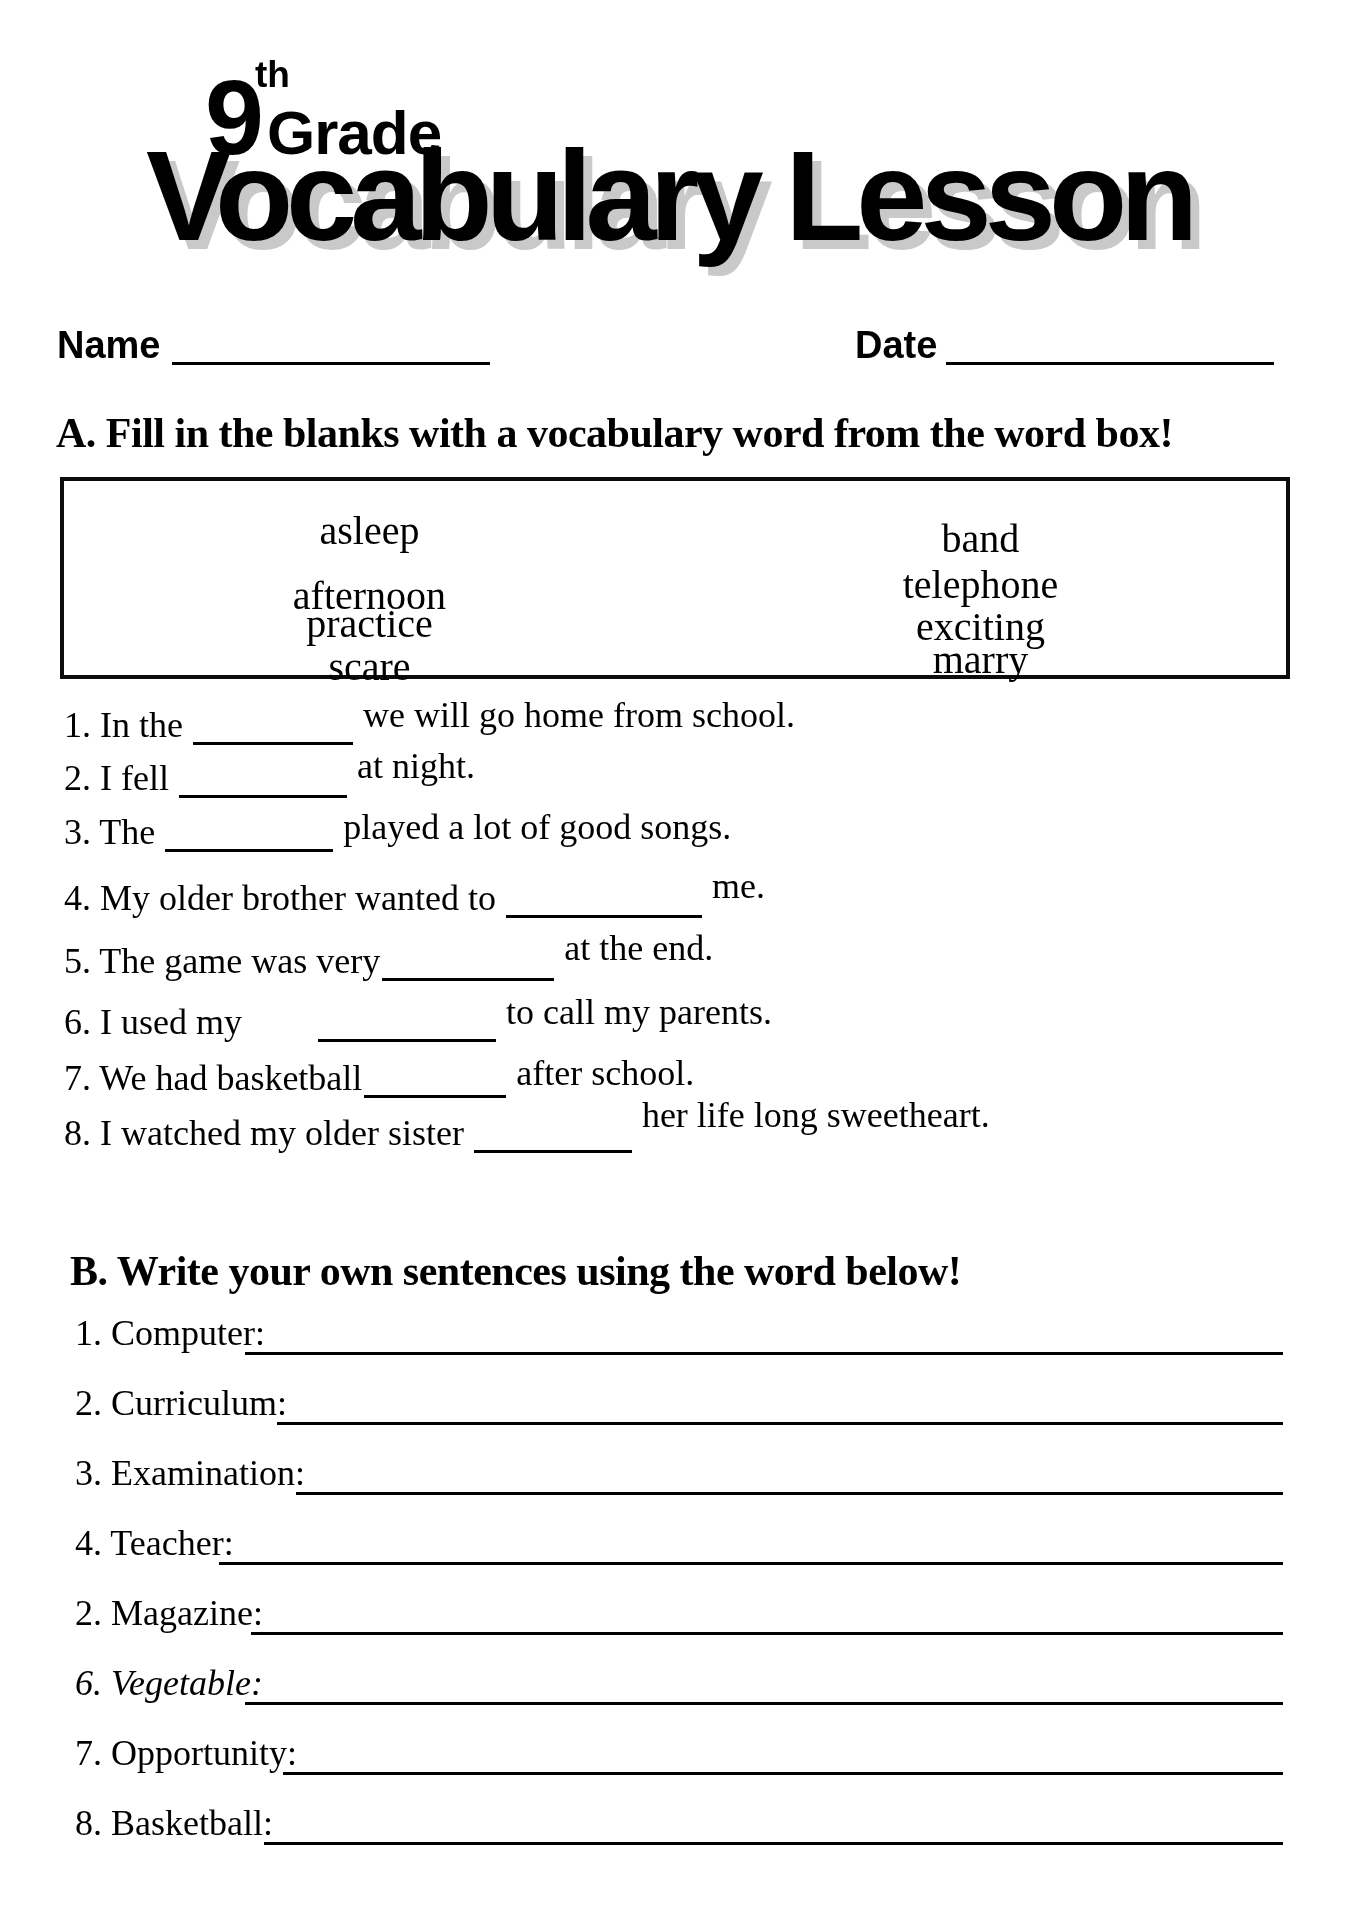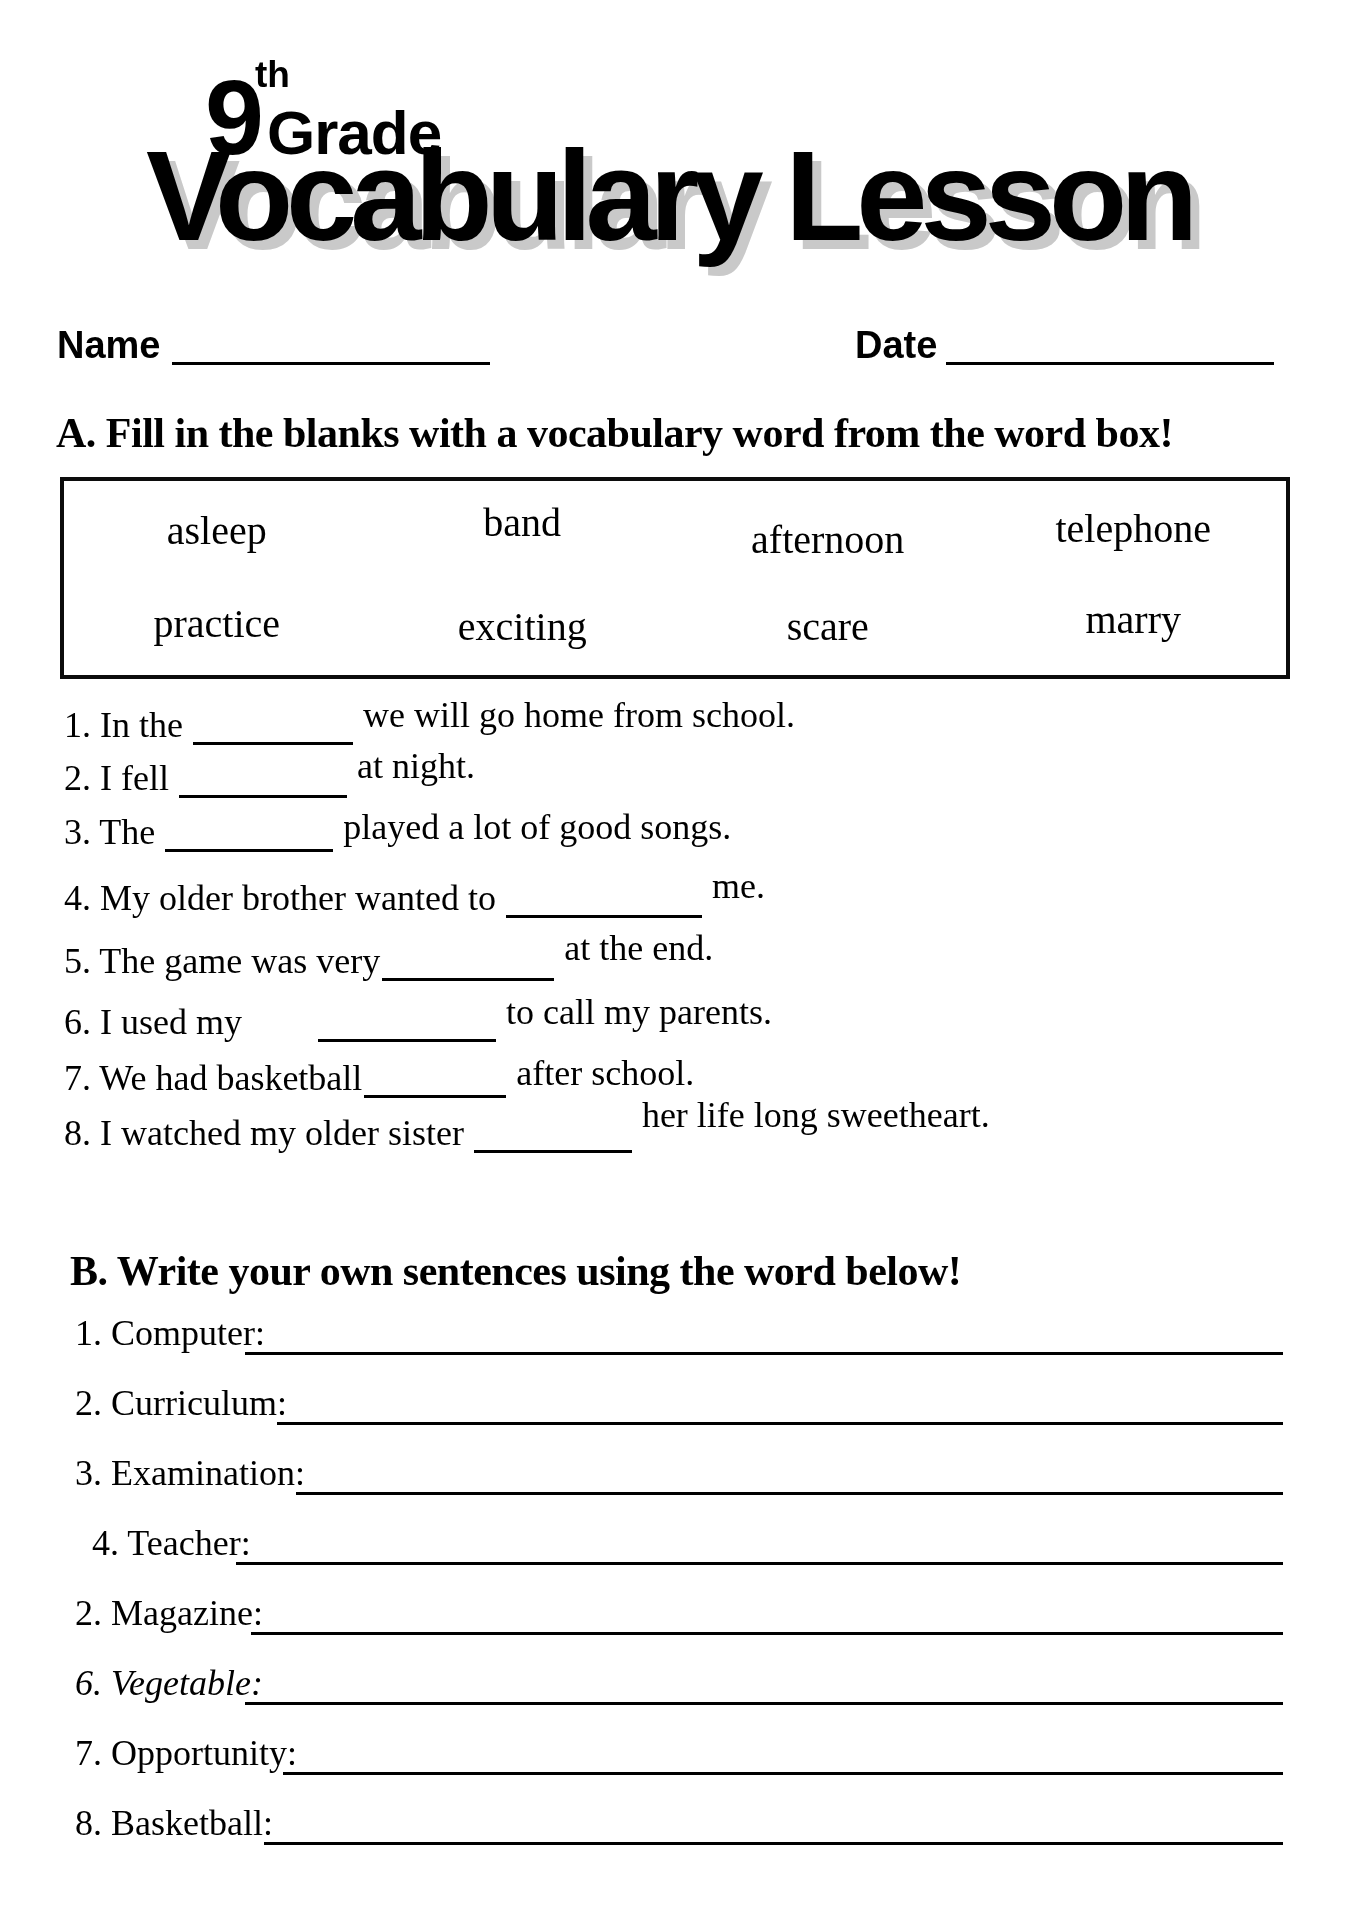--- a/index.html
+++ b/index.html
@@ -35,27 +35,27 @@
   }
   .sec-a-heading { left:56px; top:410px; }
   .sec-b-heading { left:70px; top:1248px; }
 
   
   .word-box {
     position:absolute; left:60px; top:477px; width:1230px; height:202px;
     border:4px solid #0c0c0c; box-sizing:border-box;
   }
   .wb-row {
-    display:grid; grid-template-columns:repeat(4,1fr);
+    display:grid; grid-template-columns:repeat(2,1fr);
     text-align:center; font-size:40px; line-height:1; height:44px;
   }
   .wb-row-1 { margin-top:30px; }
   .wb-row-2 { margin-top:52px; }
   .wb-word { display:inline-block; }
-  .off-band      { transform:translateY(-8px); }
+  .off-band      { transform:translateY(-8px);margin-top:16px; }
   .off-afternoon { transform:translateY(9px); }
   .off-telephone { transform:translateY(-2px); }
   .off-practice  { transform:translateY(-3px); }
   .off-marry     { transform:translateY(-7px); }
 
   
   .a-item { position:absolute; left:64px; font-size:36px; line-height:1.25; white-space:nowrap; }
   .a-item .blank {
     display:inline-block; height:32px; border-bottom:3px solid #000;
     vertical-align:-8px; margin:0 10px;
@@ -70,21 +70,21 @@
   .a7 { top:1056px; } .a7 .blank { width:142px; margin-left:2px; } .a7 .after { transform:translateY(-5px); }
   .a8 { top:1111px; } .a8 .blank { width:158px; } .a8 .after { transform:translateY(-18px); }
 
   
   .b-item { position:absolute; left:0; right:0; height:60px; font-size:36px; line-height:1.2; }
   .b-label { position:absolute; left:75px; top:0; white-space:nowrap; }
   .b-line  { position:absolute; top:40px; right:75px; border-top:3px solid #000; }
   .b1 { top:1312px; } .b1 .b-line { left:245px; }
   .b2 { top:1382px; } .b2 .b-line { left:277px; }
   .b3 { top:1452px; } .b3 .b-line { left:296px; }
-  .b4 { top:1522px;margin-left:17px; } .b4 .b-line { left:219px; }
+  .b4 { top:1522px; } .b4 .b-line { left:219px; }
   .b5 { top:1592px; } .b5 .b-line { left:251px; }
   .b6 { top:1662px;font-style:italic; } .b6 .b-line { left:245px; }
   .b7 { top:1732px; } .b7 .b-line { left:283px; }
   .b8 { top:1802px; } .b8 .b-line { left:264px; }
 </style>
 </head>
 <body>
 
 <div class="page">
 

